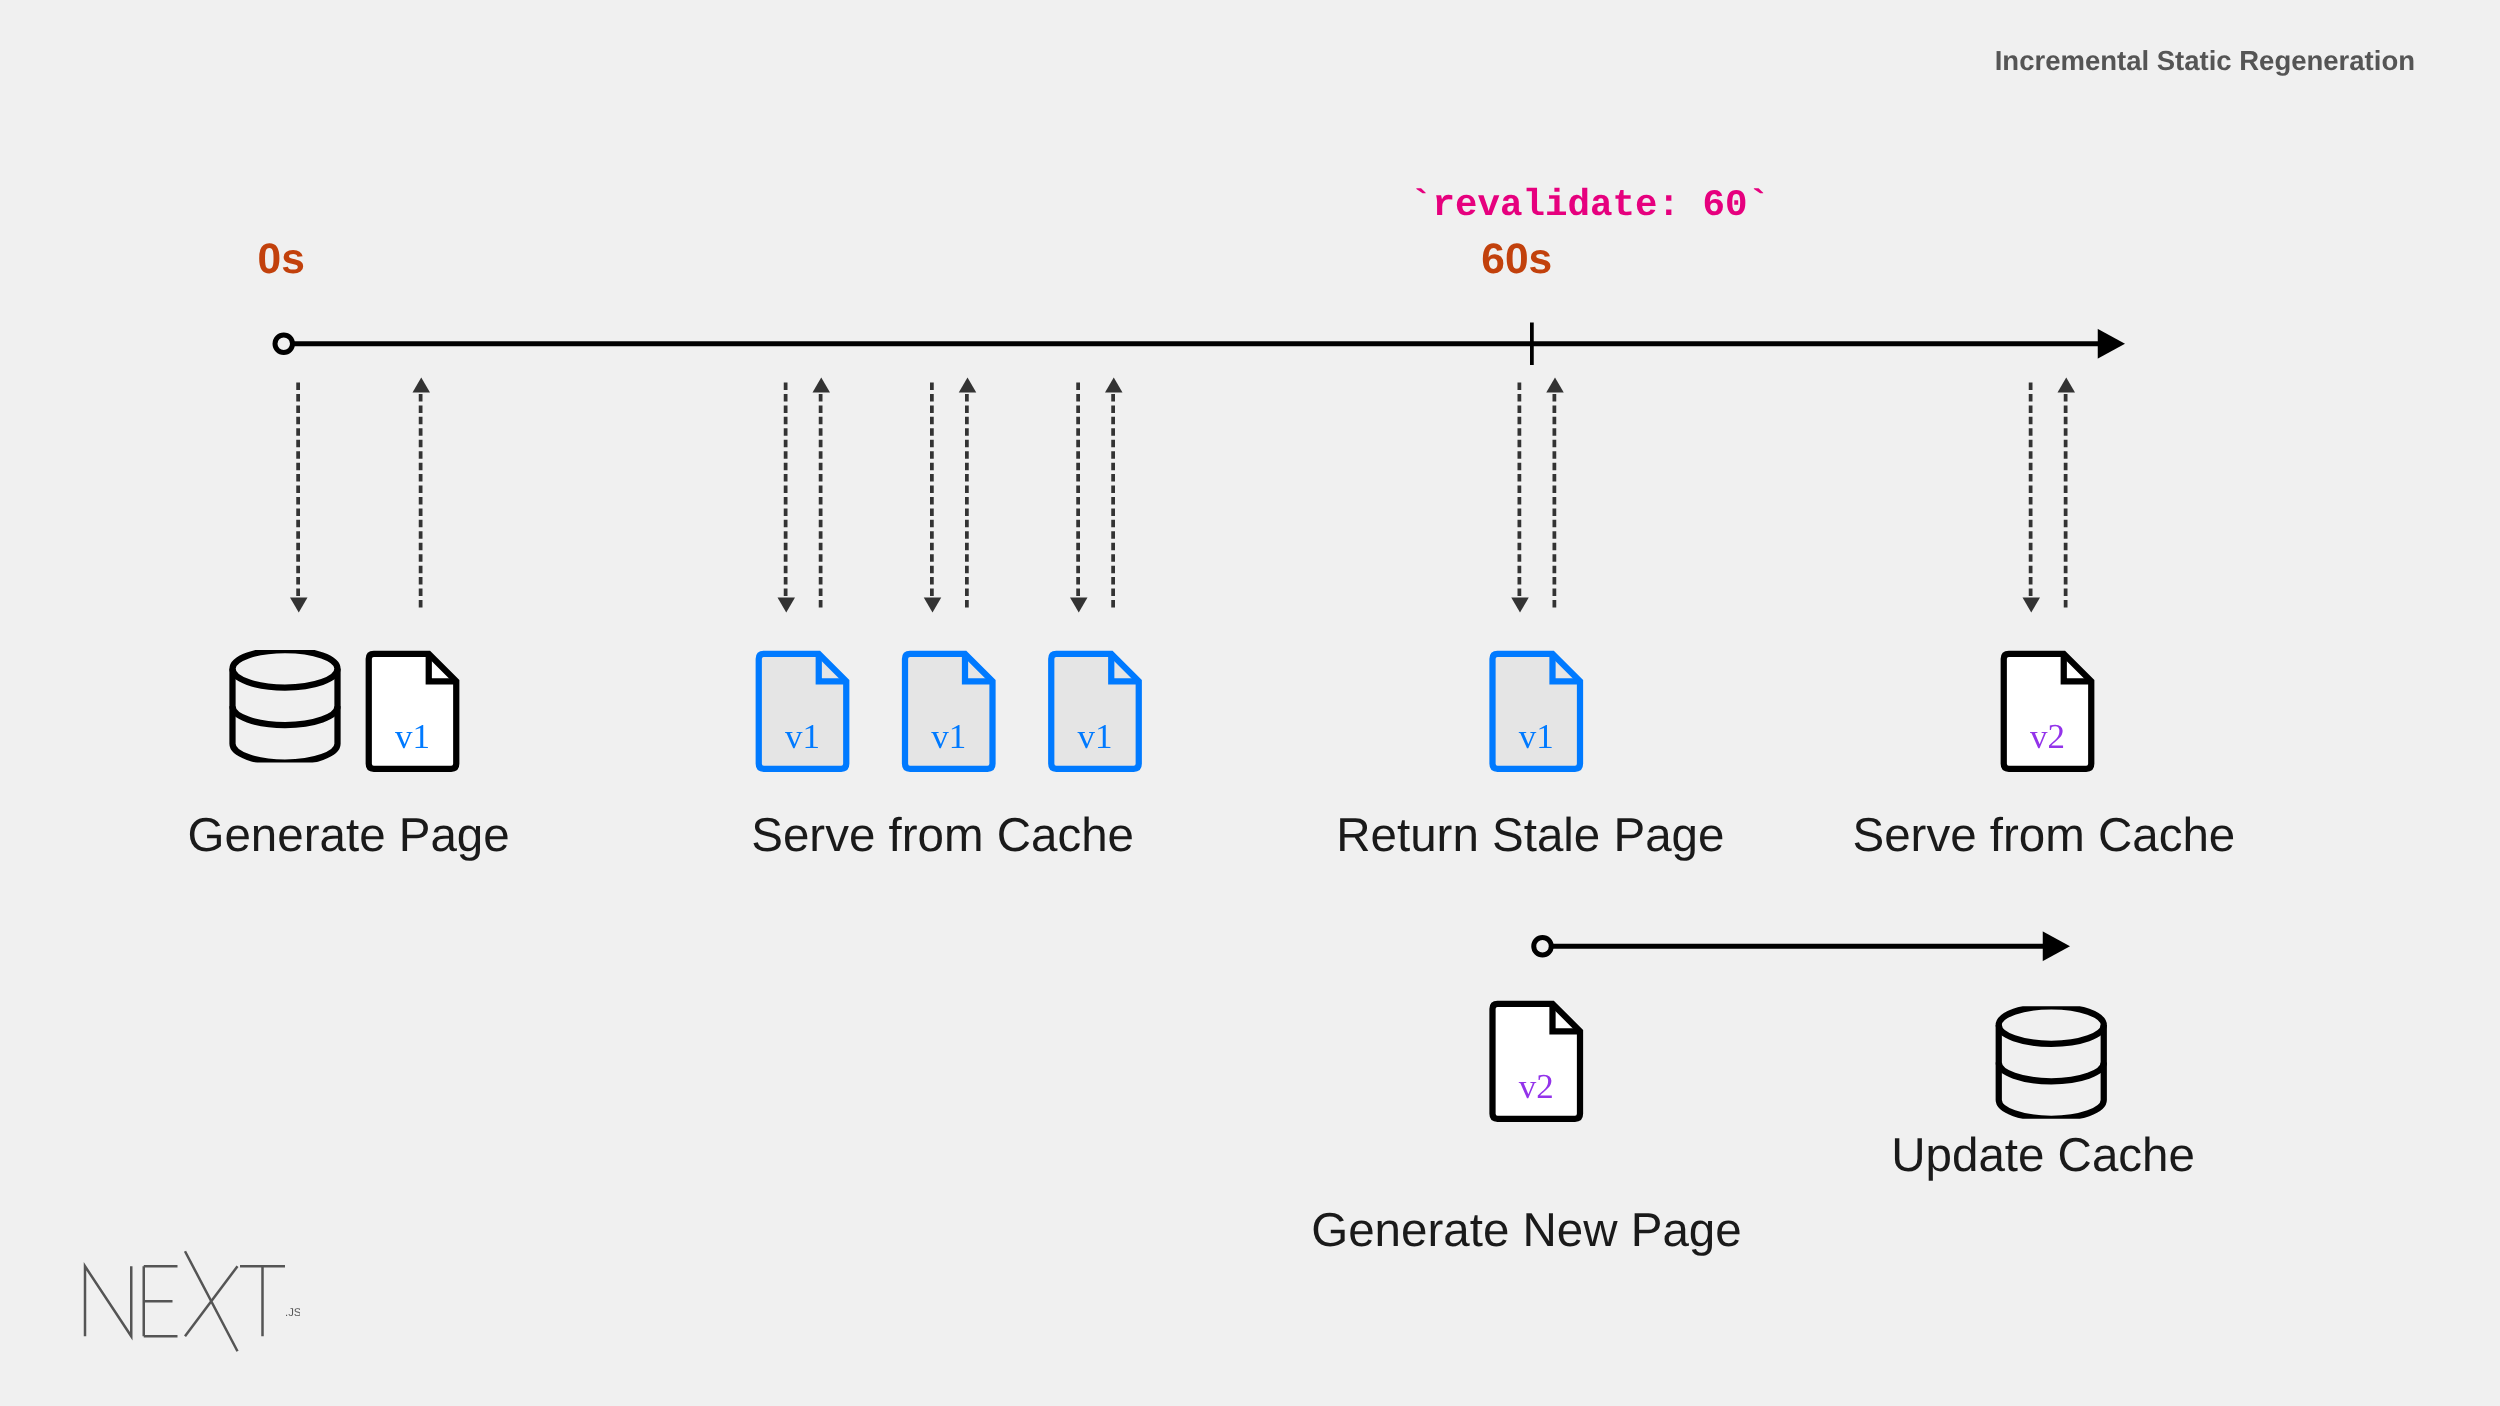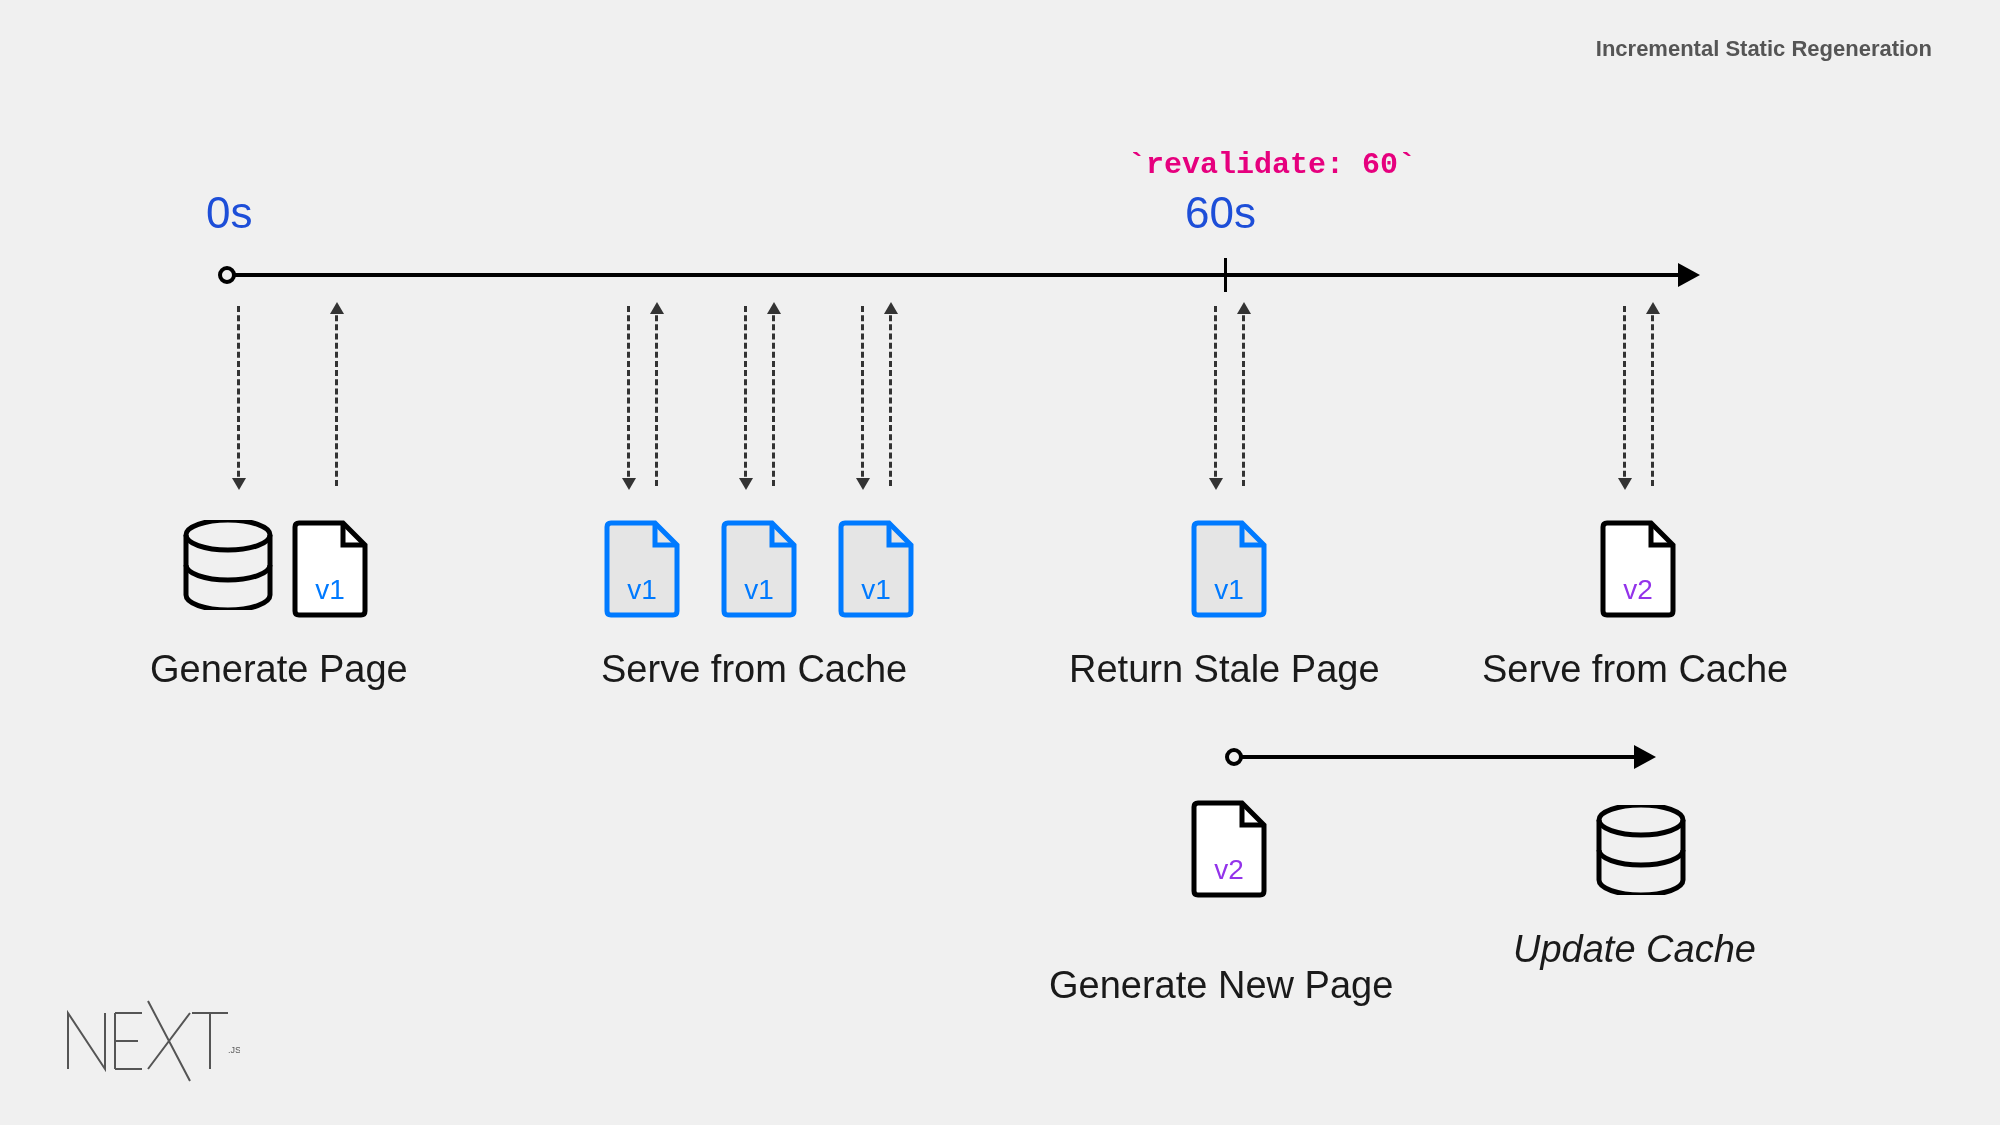--- a/index.html
+++ b/index.html
@@ -21,23 +21,23 @@
   }
   .revalidate {
     position: absolute;
     font-family: "Courier New", monospace;
     font-size: 30px;
     font-weight: 600;
     color: #e6007e;
   }
   .time-label {
     position: absolute;
-    font-size: 44px;
-    font-weight: 400;
-    color: #1d4ed8;
+    font-size: 34px;
+    font-weight: 700;
+    color: #c2410c;
   }
   .timeline {
     position: absolute;
     left: 225px;
     top: 273px;
     width: 1462px;
     height: 4px;
     background: #000;
   }
   .timeline-start {
@@ -94,20 +94,21 @@
     position: absolute;
     font-size: 38px;
     font-weight: 400;
     color: #1a1a1a;
     white-space: nowrap;
   }
   .file-icon {
     position: absolute;
     width: 78px;
     height: 100px;
+    font-family: Liberation Serif, serif;
   }
   .file-icon svg { width: 100%; height: 100%; }
   .file-label {
     position: absolute;
     font-size: 28px;
     font-weight: 500;
     bottom: 13px;
     width: 100%;
     text-align: center;
   }
@@ -252,21 +253,21 @@
 </div>
 <div class="section-label" style="left:1049px; top:964px;">Generate New Page</div>
 
 <div class="db-icon" style="left:1595px; top:805px;">
   <svg viewBox="0 0 92 90">
     <ellipse cx="46" cy="15" rx="42" ry="15" fill="none" stroke="#000" stroke-width="5"></ellipse>
     <path d="M 4 15 L 4 75 A 42 15 0 0 0 88 75 L 88 15" fill="none" stroke="#000" stroke-width="5"></path>
     <path d="M 4 45 A 42 15 0 0 0 88 45" fill="none" stroke="#000" stroke-width="5"></path>
   </svg>
 </div>
-<div class="section-label" style="left:1513px; top:928px;font-style:italic;">Update Cache</div>
+<div class="section-label" style="left:1513px; top:904px;">Update Cache</div>
 
 <div class="logo">
   <svg viewBox="0 0 180 100">
     <g stroke="#555" stroke-width="2" fill="none">
       <path d="M 8 78 L 8 22 L 45 78 L 45 22"></path>
       <path d="M 55 22 L 55 78 M 55 22 L 82 22 M 55 50 L 78 50 M 55 78 L 82 78"></path>
       <path d="M 88 10 L 130 90 M 130 22 L 88 78"></path>
       <path d="M 132 22 L 168 22 M 150 22 L 150 78"></path>
     </g>
     <text x="168" y="62" font-size="9" fill="#555" font-family="Arial">.JS</text>

